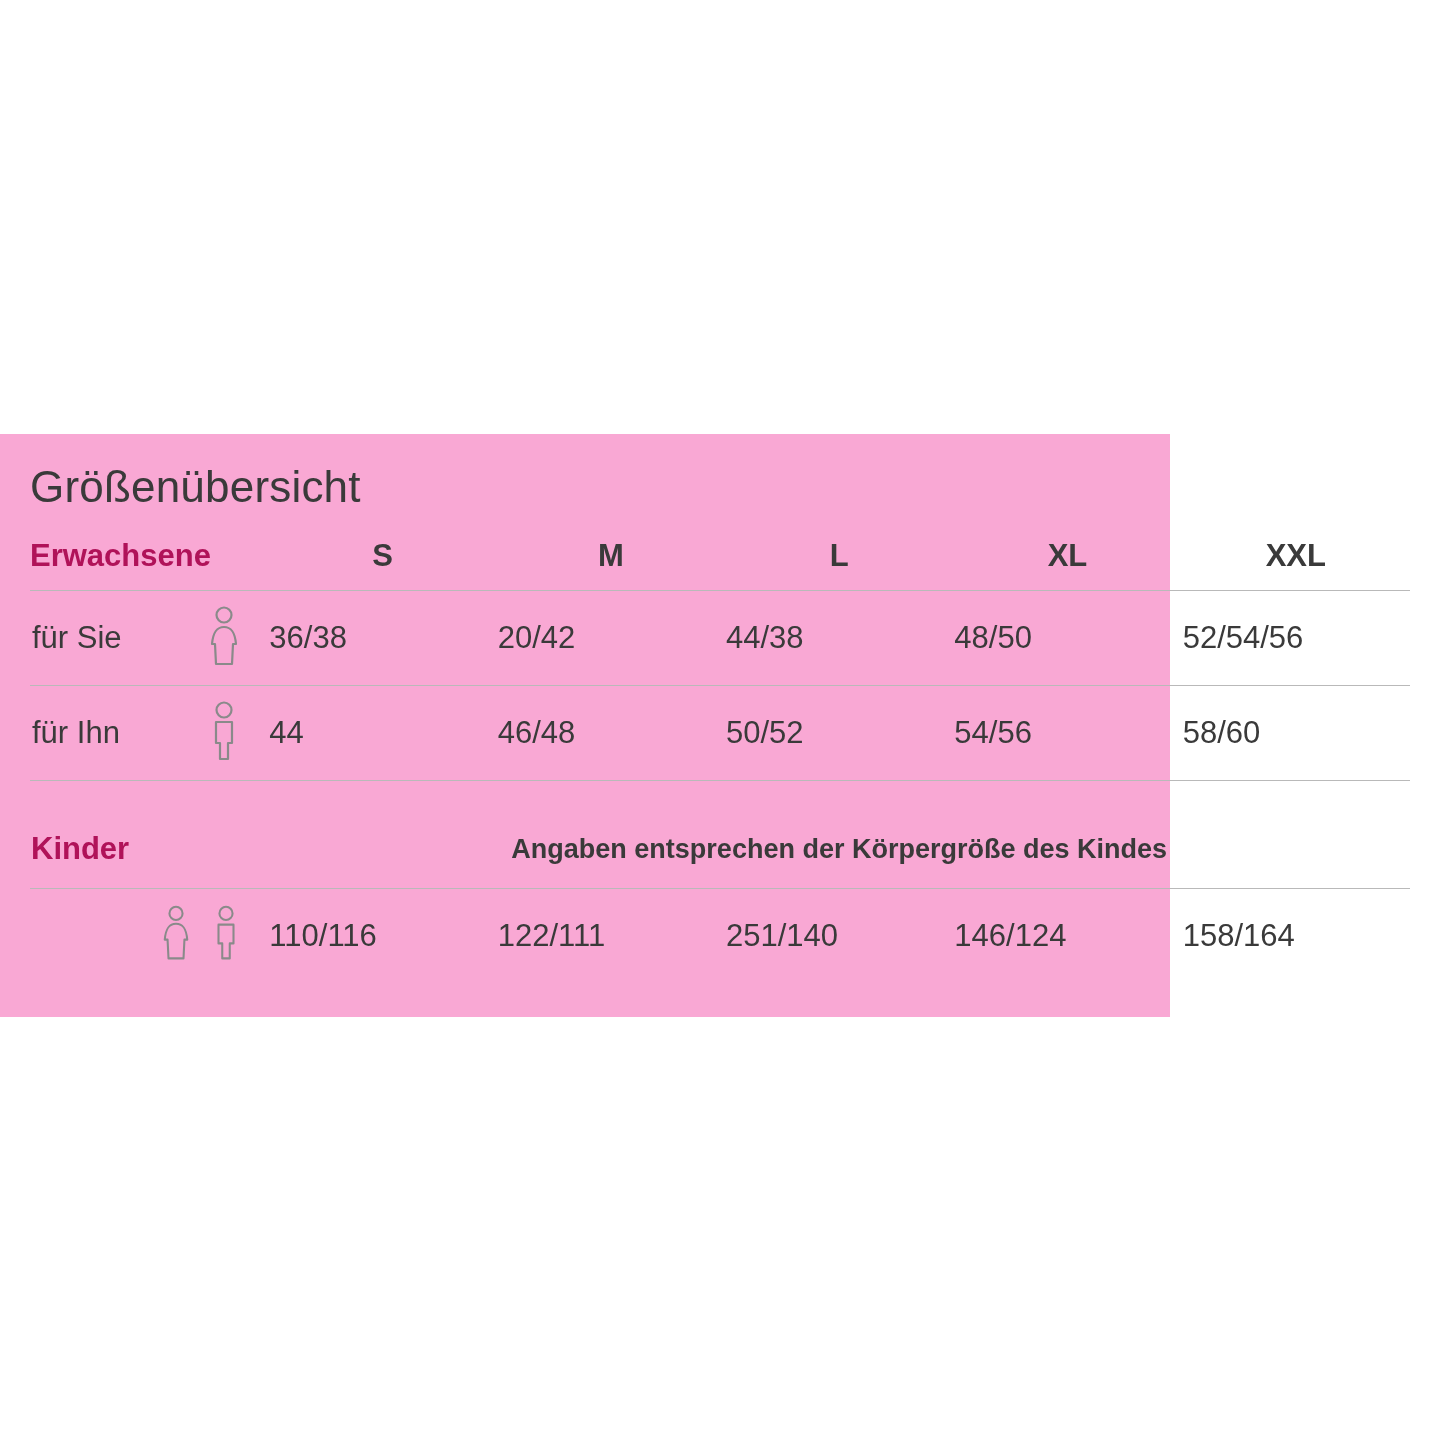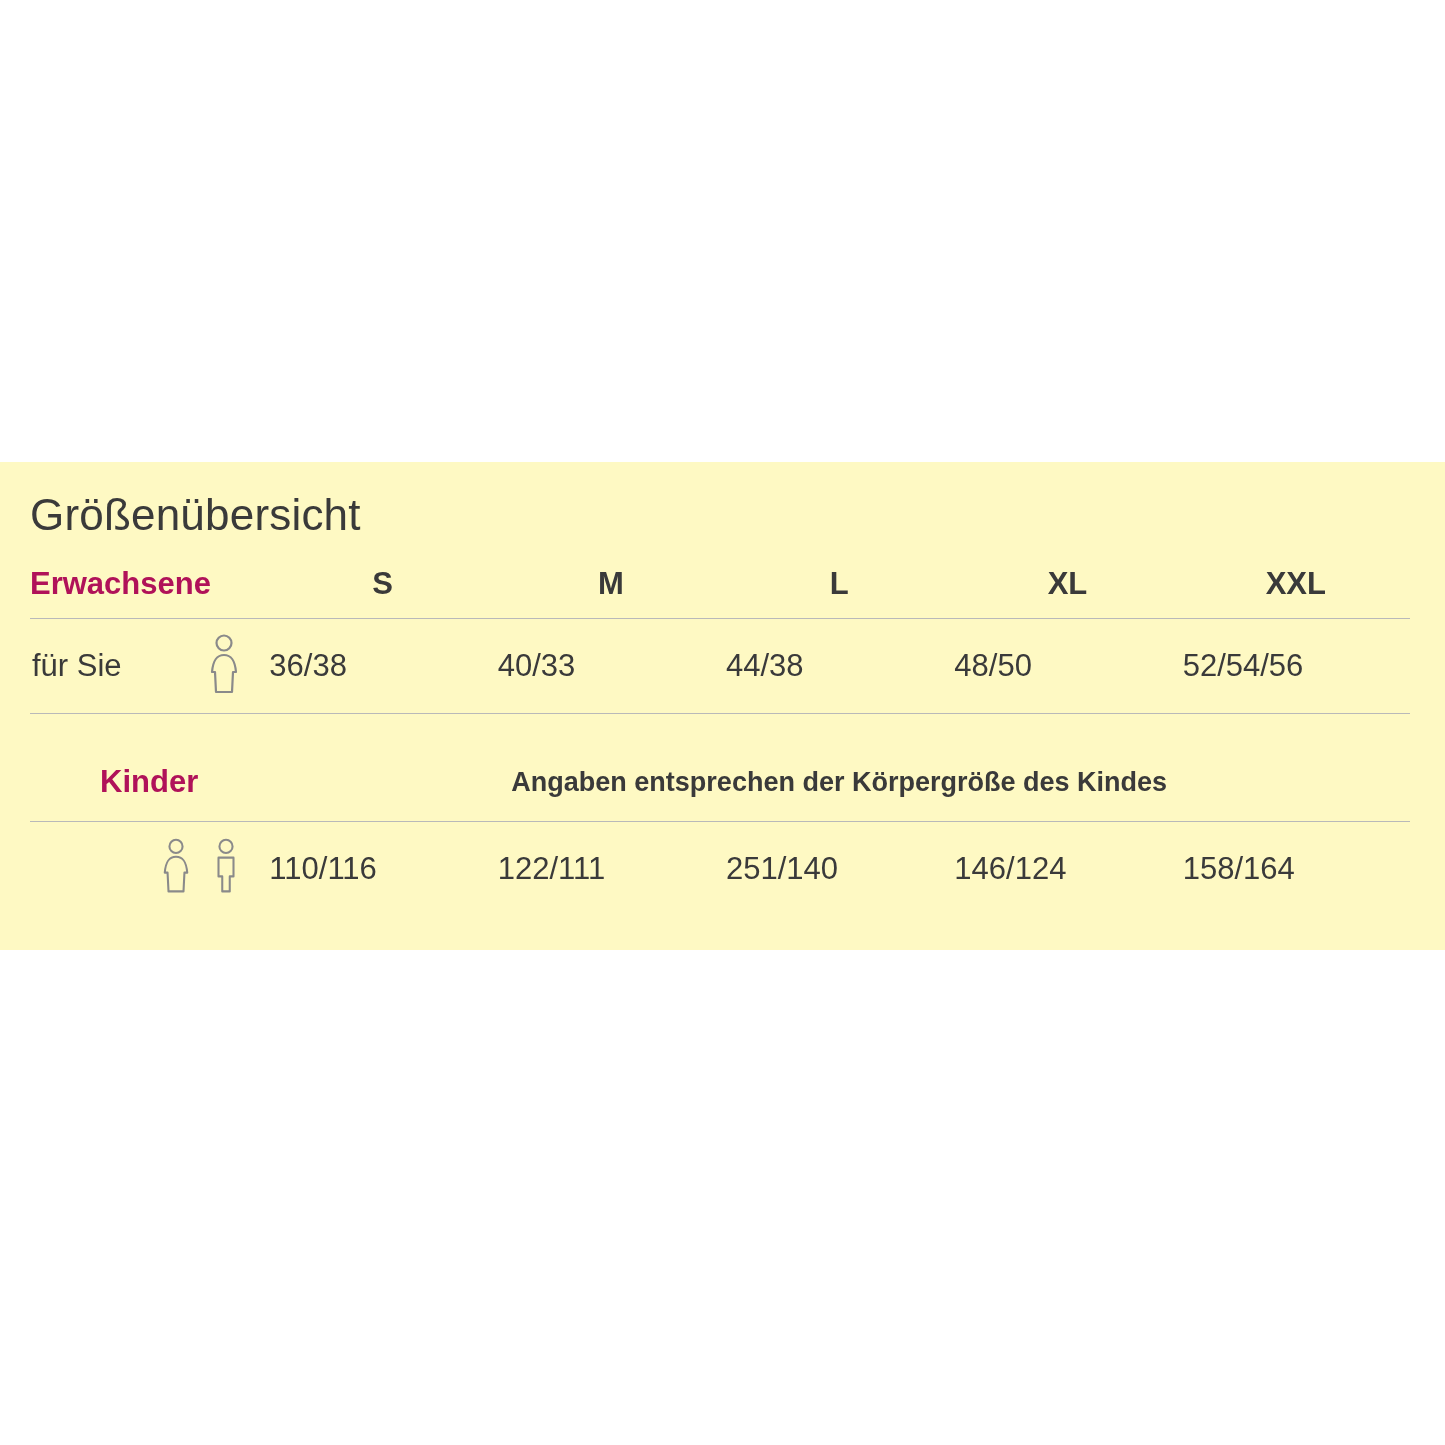--- a/index.html
+++ b/index.html
@@ -10,23 +10,23 @@
   body {
     width: 1445px;
     height: 1445px;
     font-family: "Liberation Sans", sans-serif;
     position: relative;
   }
 
   #size-panel {
     position: absolute;
     left: 0;
-    top: 462px;
-    width: 1445px;
-    background: #fef9c3;
+    top: 434px;
+    width: 1170px;
+    background: #f9a8d4;
     padding: 0;
     box-sizing: border-box;
   }
 
   .panel-title {
     font-size: 44px;
     color: #3a3a3a;
     font-weight: normal;
     letter-spacing: 0.2px;
     padding: 28px 0 18px 30px;
@@ -92,21 +92,20 @@
 
   .spacer-row td {
     border-top: 1px solid #b9b9b9;
     height: 34px;
   }
 
   .kinder-row td {
     padding-top: 14px;
     padding-bottom: 21px;
     vertical-align: middle;
-    text-align: center;
   }
 
   .kinder-note {
     font-size: 27px;
     font-weight: bold;
     color: #3a3a3a;
     text-align: center;
     white-space: nowrap;
   }
 
@@ -157,26 +156,44 @@
             <span class="row-label-text">für Sie</span>
             <span>
               <svg width="42" height="64" viewBox="0 0 42 64" aria-hidden="true">
                 <circle cx="21" cy="9" r="7.5" fill="none" stroke="#8a8a8a" stroke-width="2.2"></circle>
                 <path d="M21 21 C13 21 10 27 9 38 L12 38 L13 58 L29 58 L30 38 L33 38 C32 27 29 21 21 21 Z" fill="none" stroke="#8a8a8a" stroke-width="2.2" stroke-linejoin="round"></path>
               </svg>
             </span>
           </div>
         </td>
         <td class="val">36/38</td>
-        <td class="val">40/33</td>
+        <td class="val">20/42</td>
         <td class="val">44/38</td>
         <td class="val">48/50</td>
         <td class="val">52/54/56</td>
       </tr>
 
+      <tr class="data-row">
+        <td class="row-label-cell">
+          <div class="row-label-inner">
+            <span class="row-label-text">für Ihn</span>
+            <span>
+              <svg width="42" height="64" viewBox="0 0 42 64" aria-hidden="true">
+                <circle cx="21" cy="9" r="7.5" fill="none" stroke="#8a8a8a" stroke-width="2.2"></circle>
+                <path d="M13 21 L29 21 L29 42 L25 42 L25 58 L17 58 L17 42 L13 42 Z" fill="none" stroke="#8a8a8a" stroke-width="2.2" stroke-linejoin="round"></path>
+              </svg>
+            </span>
+          </div>
+        </td>
+        <td class="val">44</td>
+        <td class="val">46/48</td>
+        <td class="val">50/52</td>
+        <td class="val">54/56</td>
+        <td class="val">58/60</td>
+      </tr>
 
       <tr class="spacer-row">
         <td colspan="6"></td>
       </tr>
 
       <tr class="kinder-row">
         <td class="section-label">Kinder</td>
         <td class="kinder-note" colspan="5">Angaben entsprechen der Körpergröße des Kindes</td>
       </tr>
 

